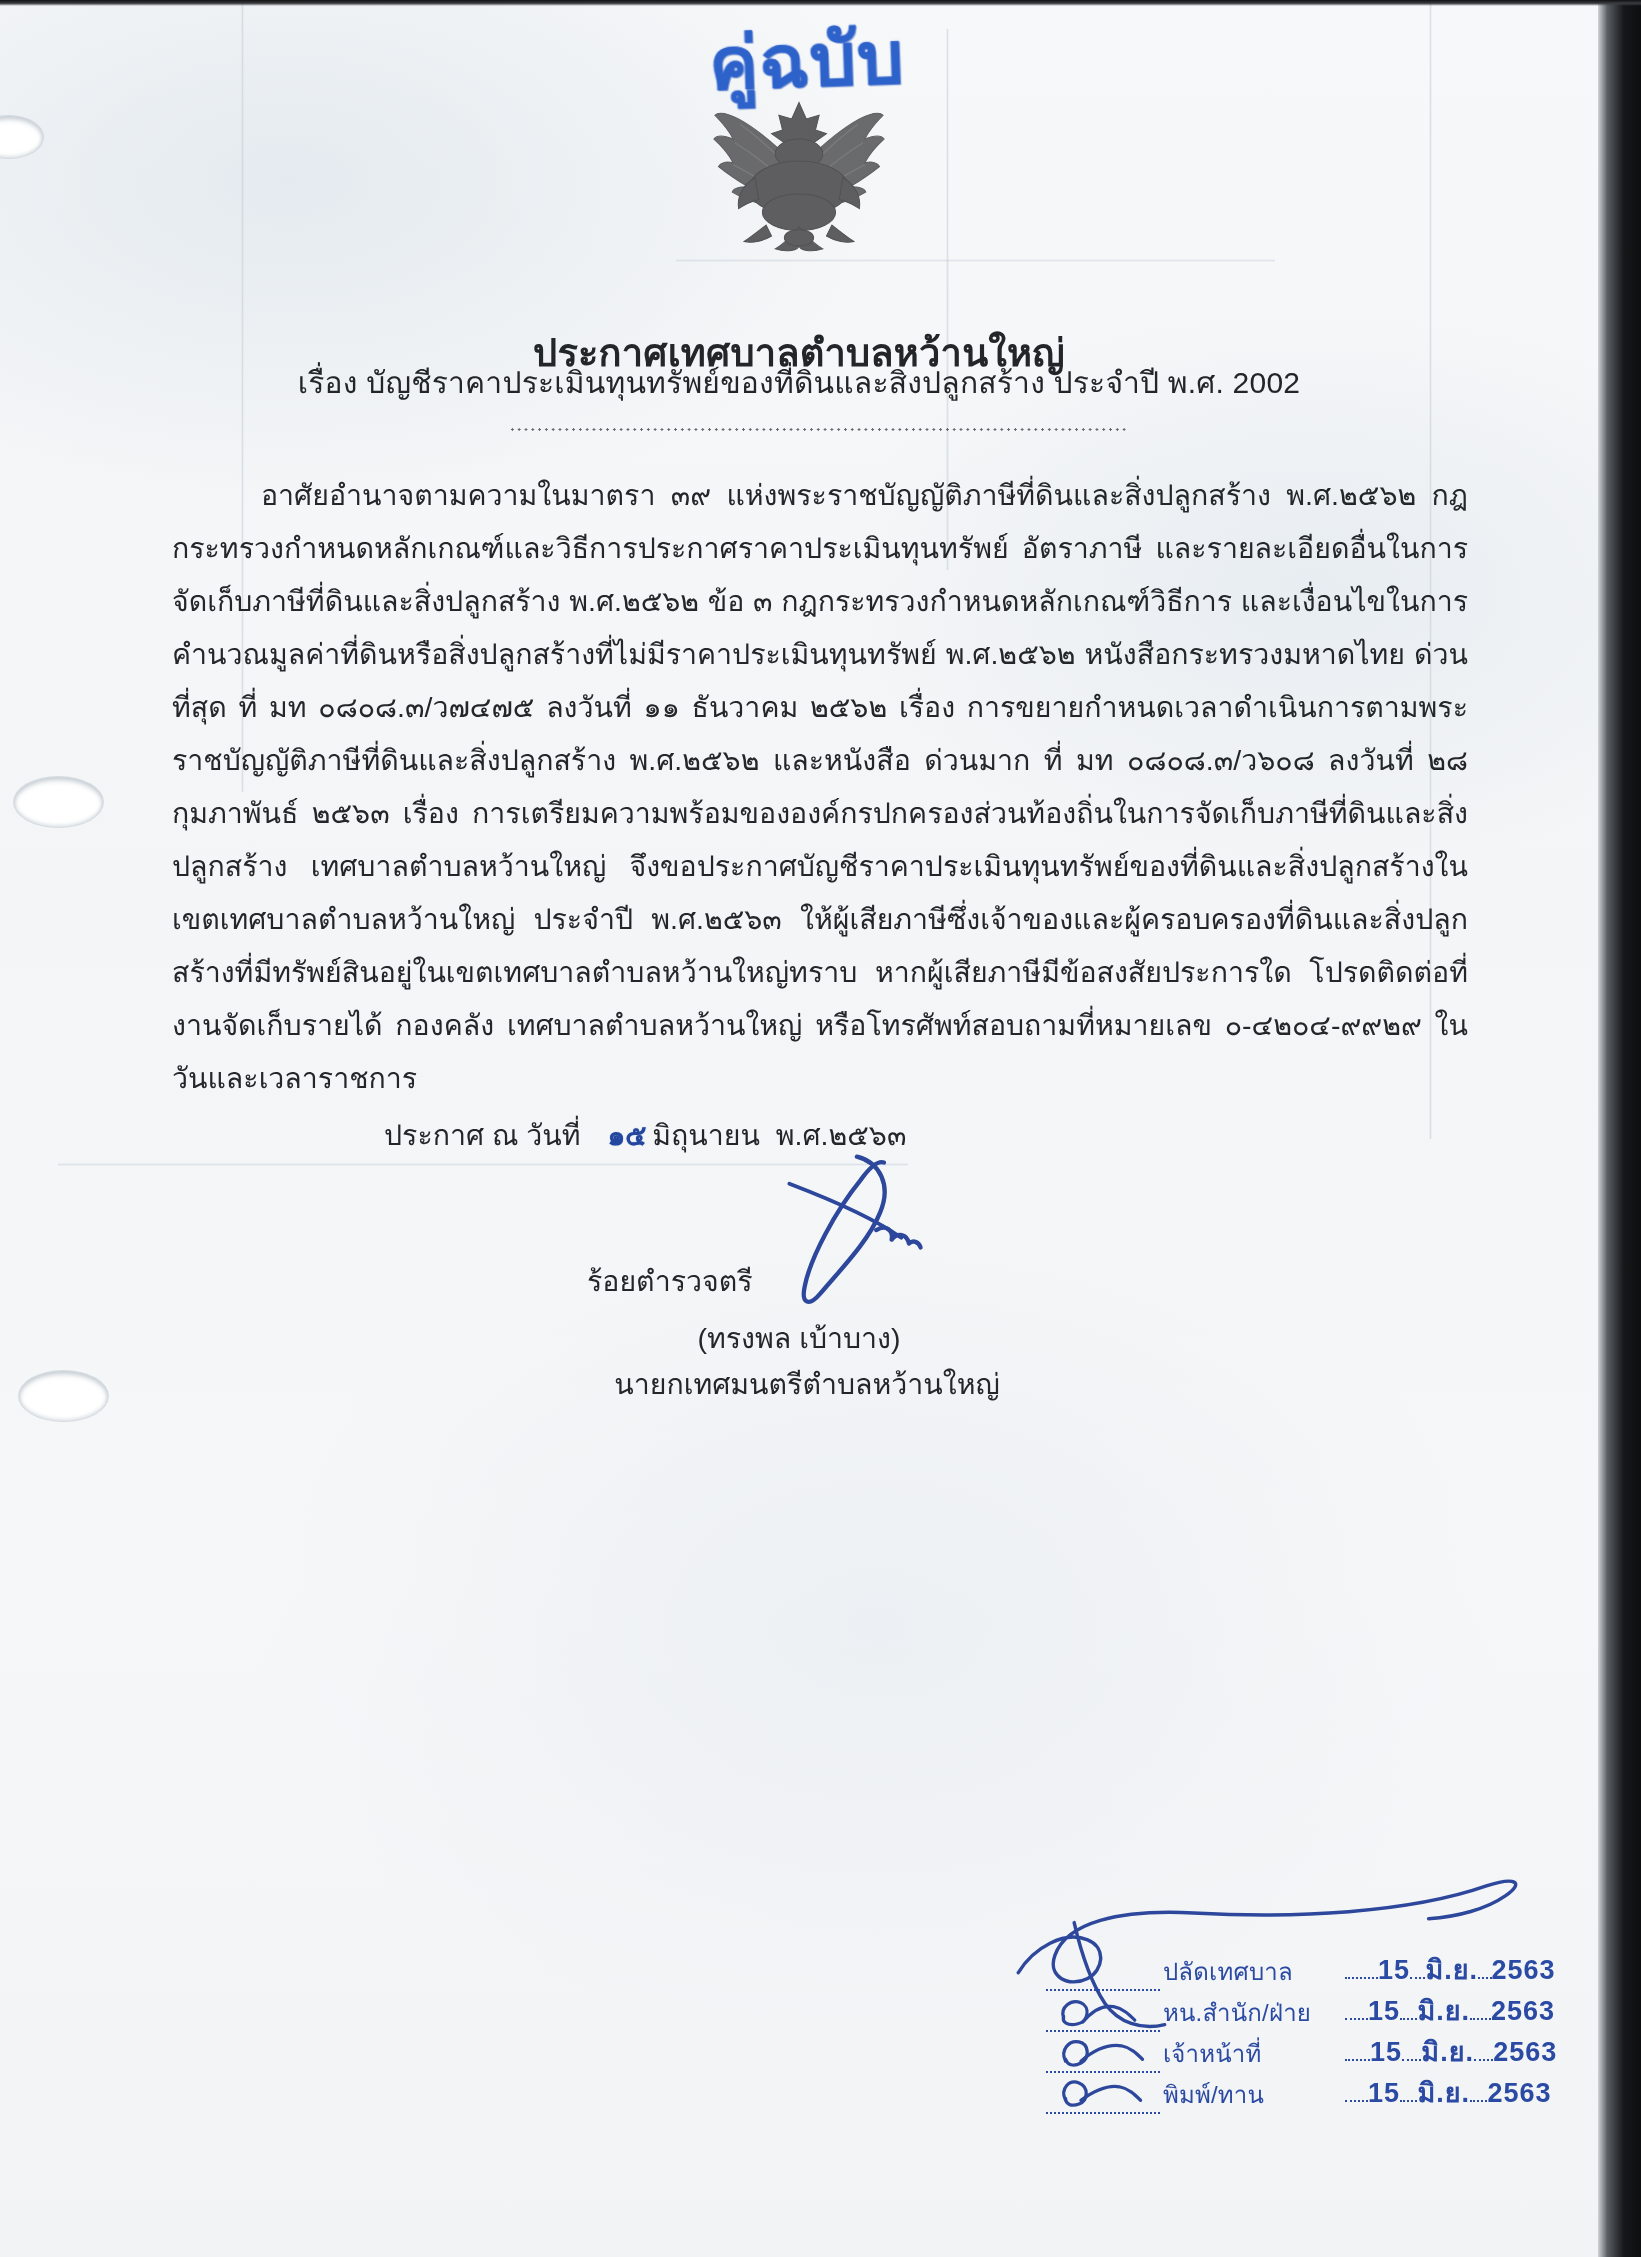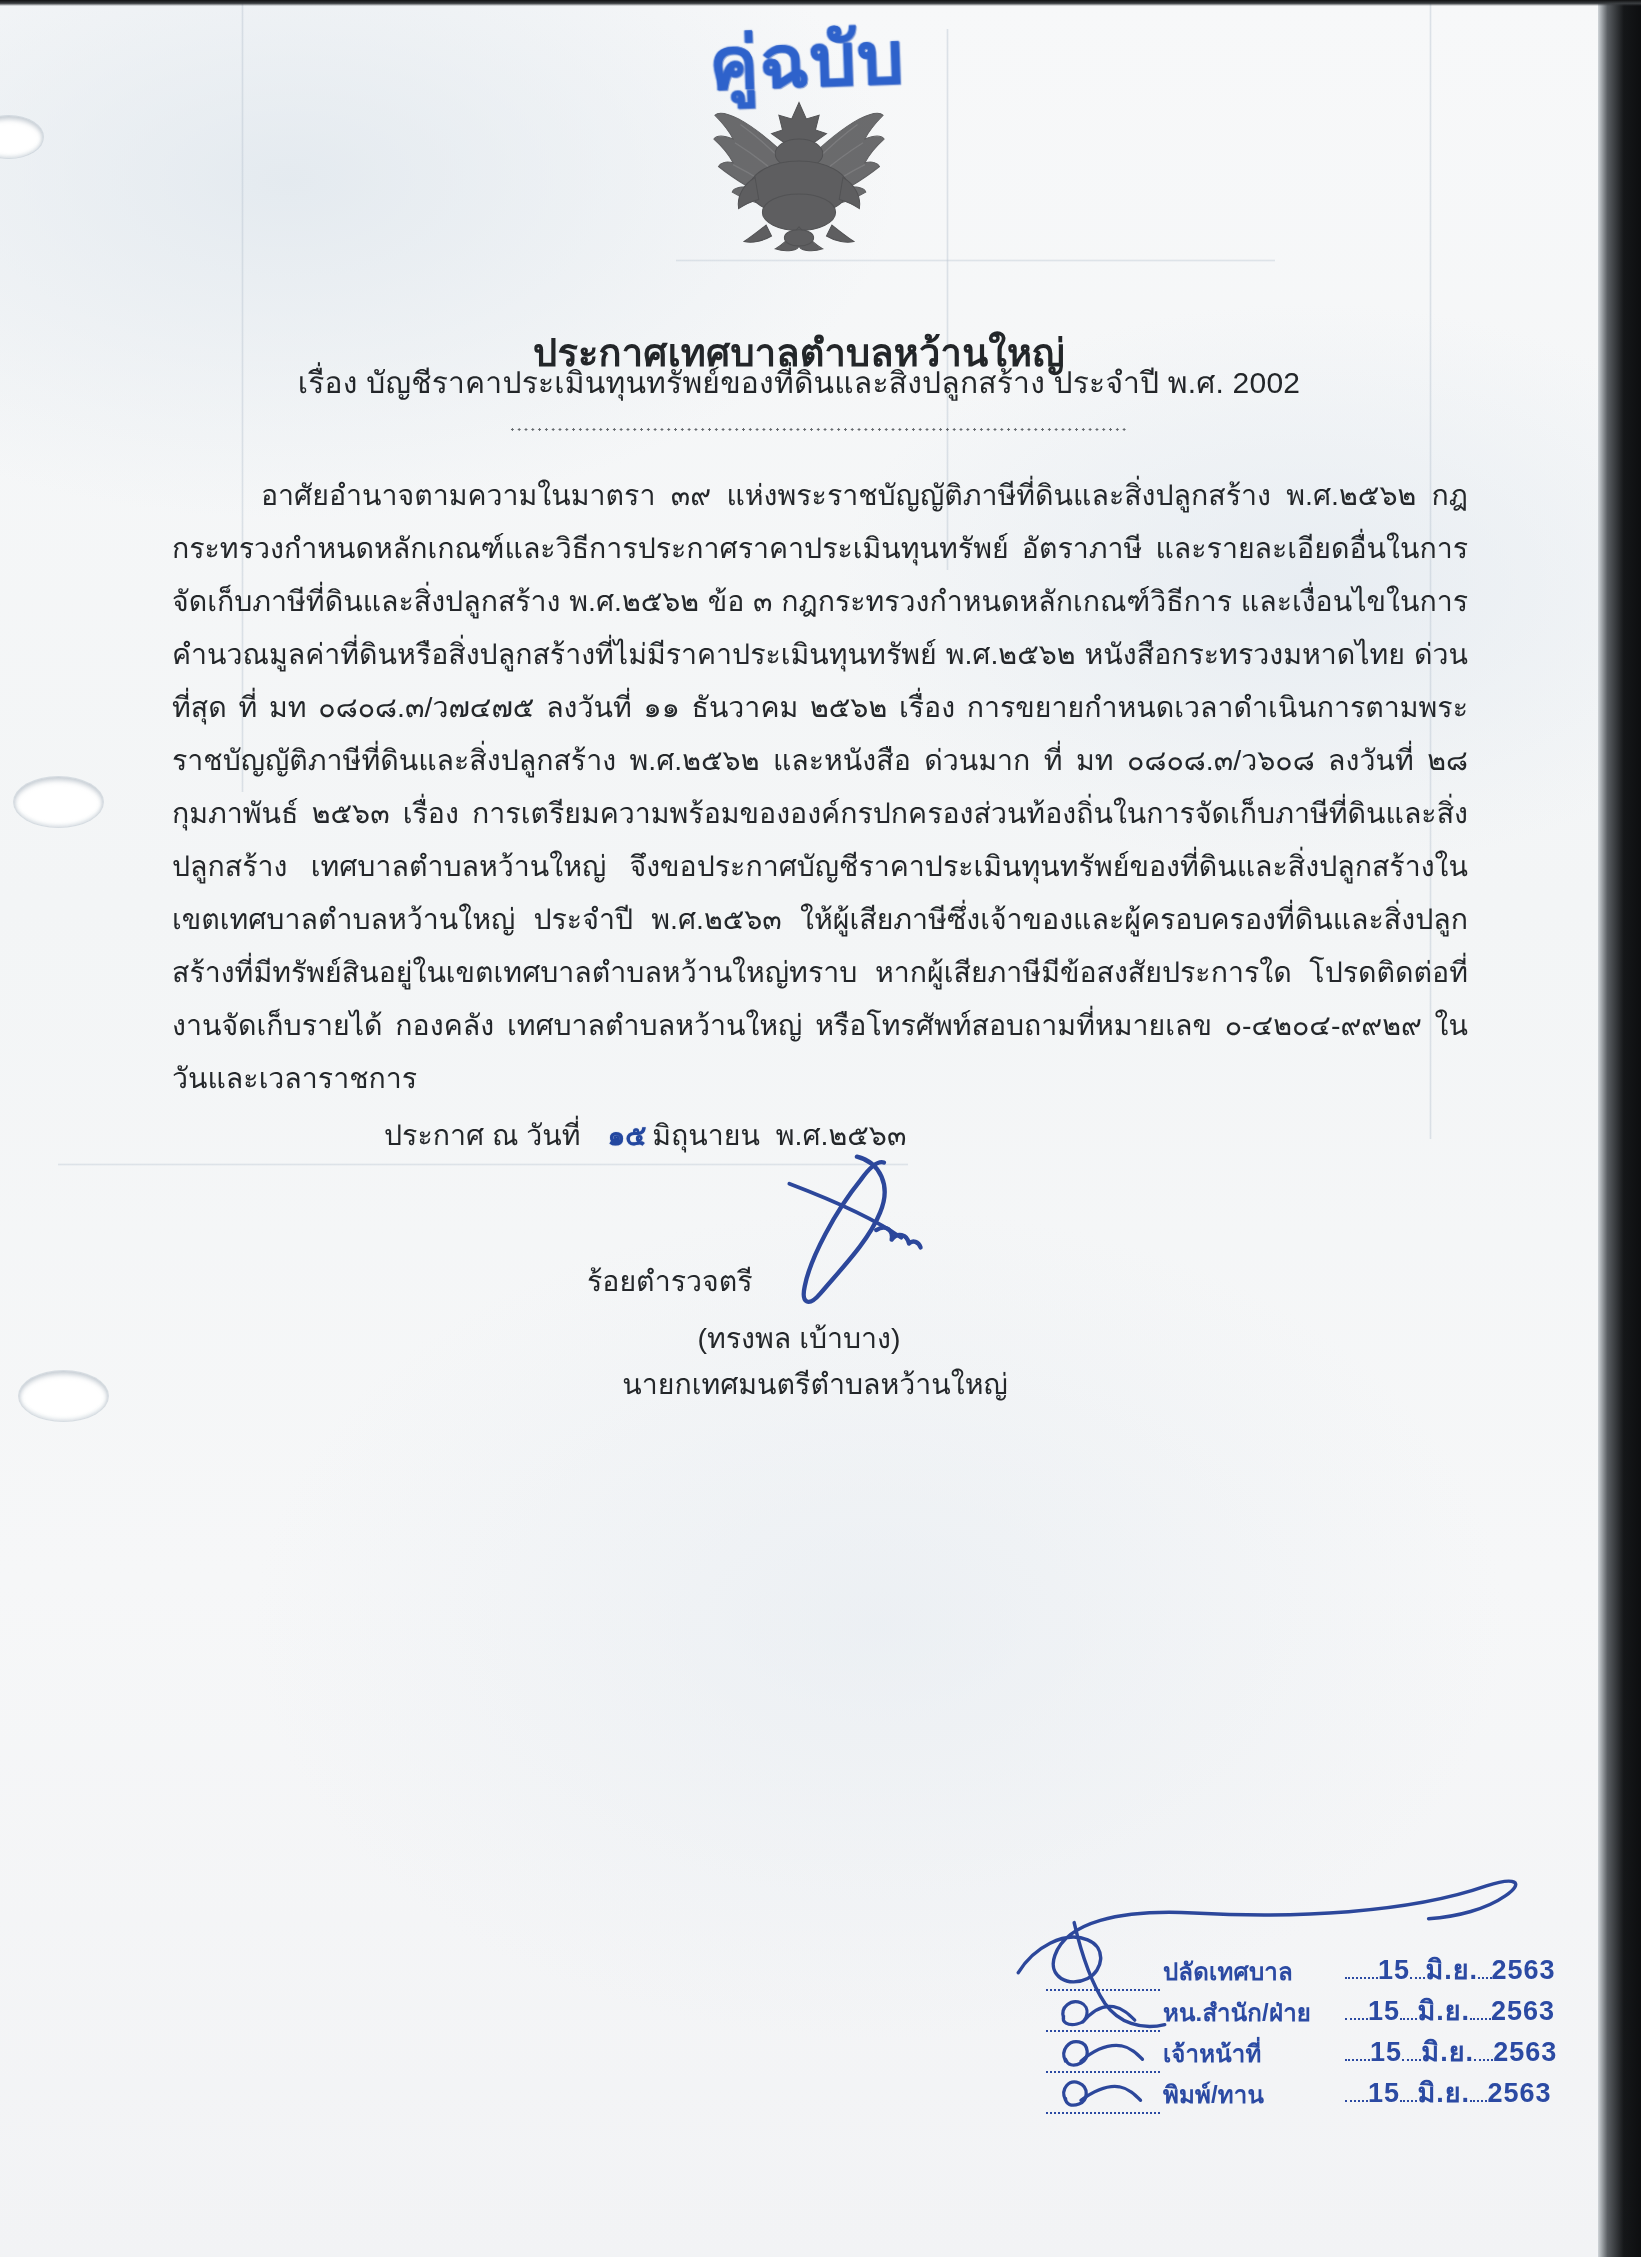--- a/index.html
+++ b/index.html
@@ -171,21 +171,21 @@
     position: absolute;
     left: 0;
     top: 1315px;
     width: 1598px;
     text-align: center;
     font-size: 28.5px;
     color: #24272a;
   }
   .signer-title {
     position: absolute;
-    left: 16px;
+    left: 8px;
     top: 1361px;
     width: 1598px;
     text-align: center;
     font-size: 28.5px;
     color: #24272a;
   }
 
   
   .sig {
     position: absolute;
@@ -214,21 +214,21 @@
     align-items: flex-end;
     white-space: nowrap;
   }
   .dots-lead {
     display: inline-block;
     width: 114px;
     border-bottom: 2.9px dotted #2b4aa3;
     height: 21px;
     margin-right: 2.9px;
   }
-  .r-label { font-size: 24px; letter-spacing: 0.2px; font-weight: bold; }
+  .r-label { font-size: 24px; letter-spacing: 0.2px; }
   .r-date {
     position: absolute;
     left: 299px;
     bottom: 0;
     font-size: 27px;
     font-weight: 700;
     letter-spacing: 1px;
     white-space: nowrap;
   }
   .r-date .dline {

